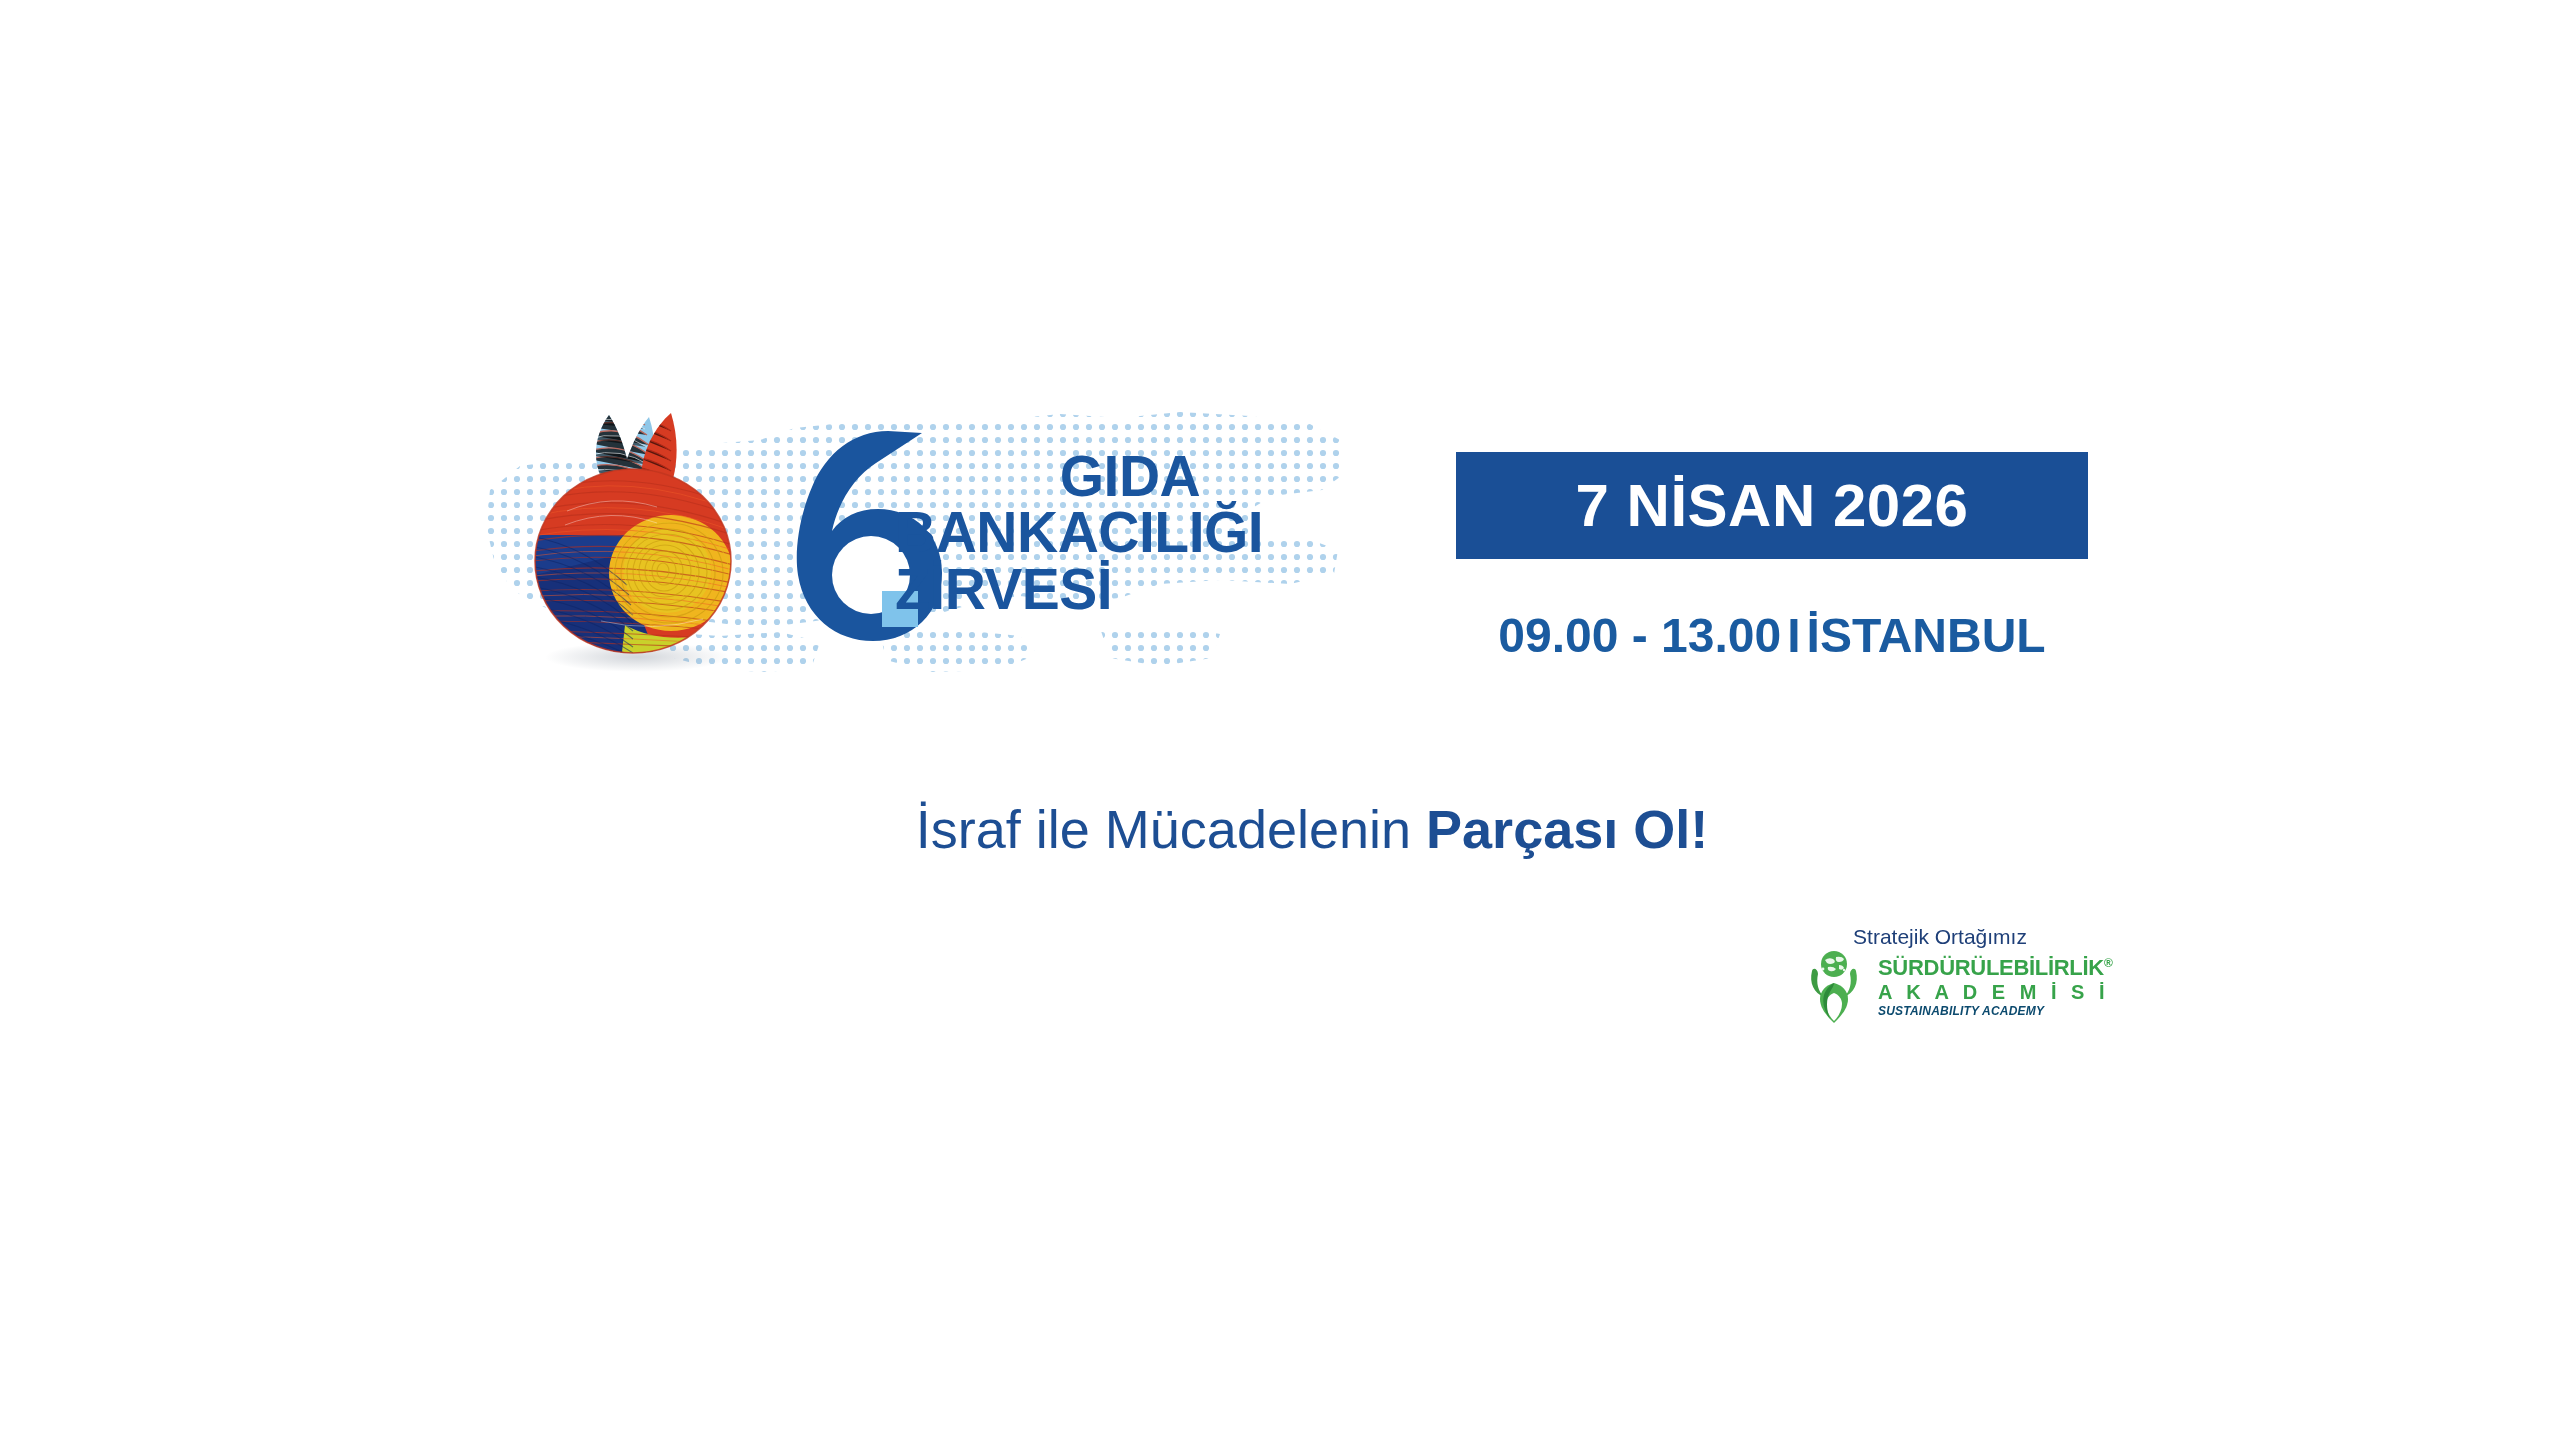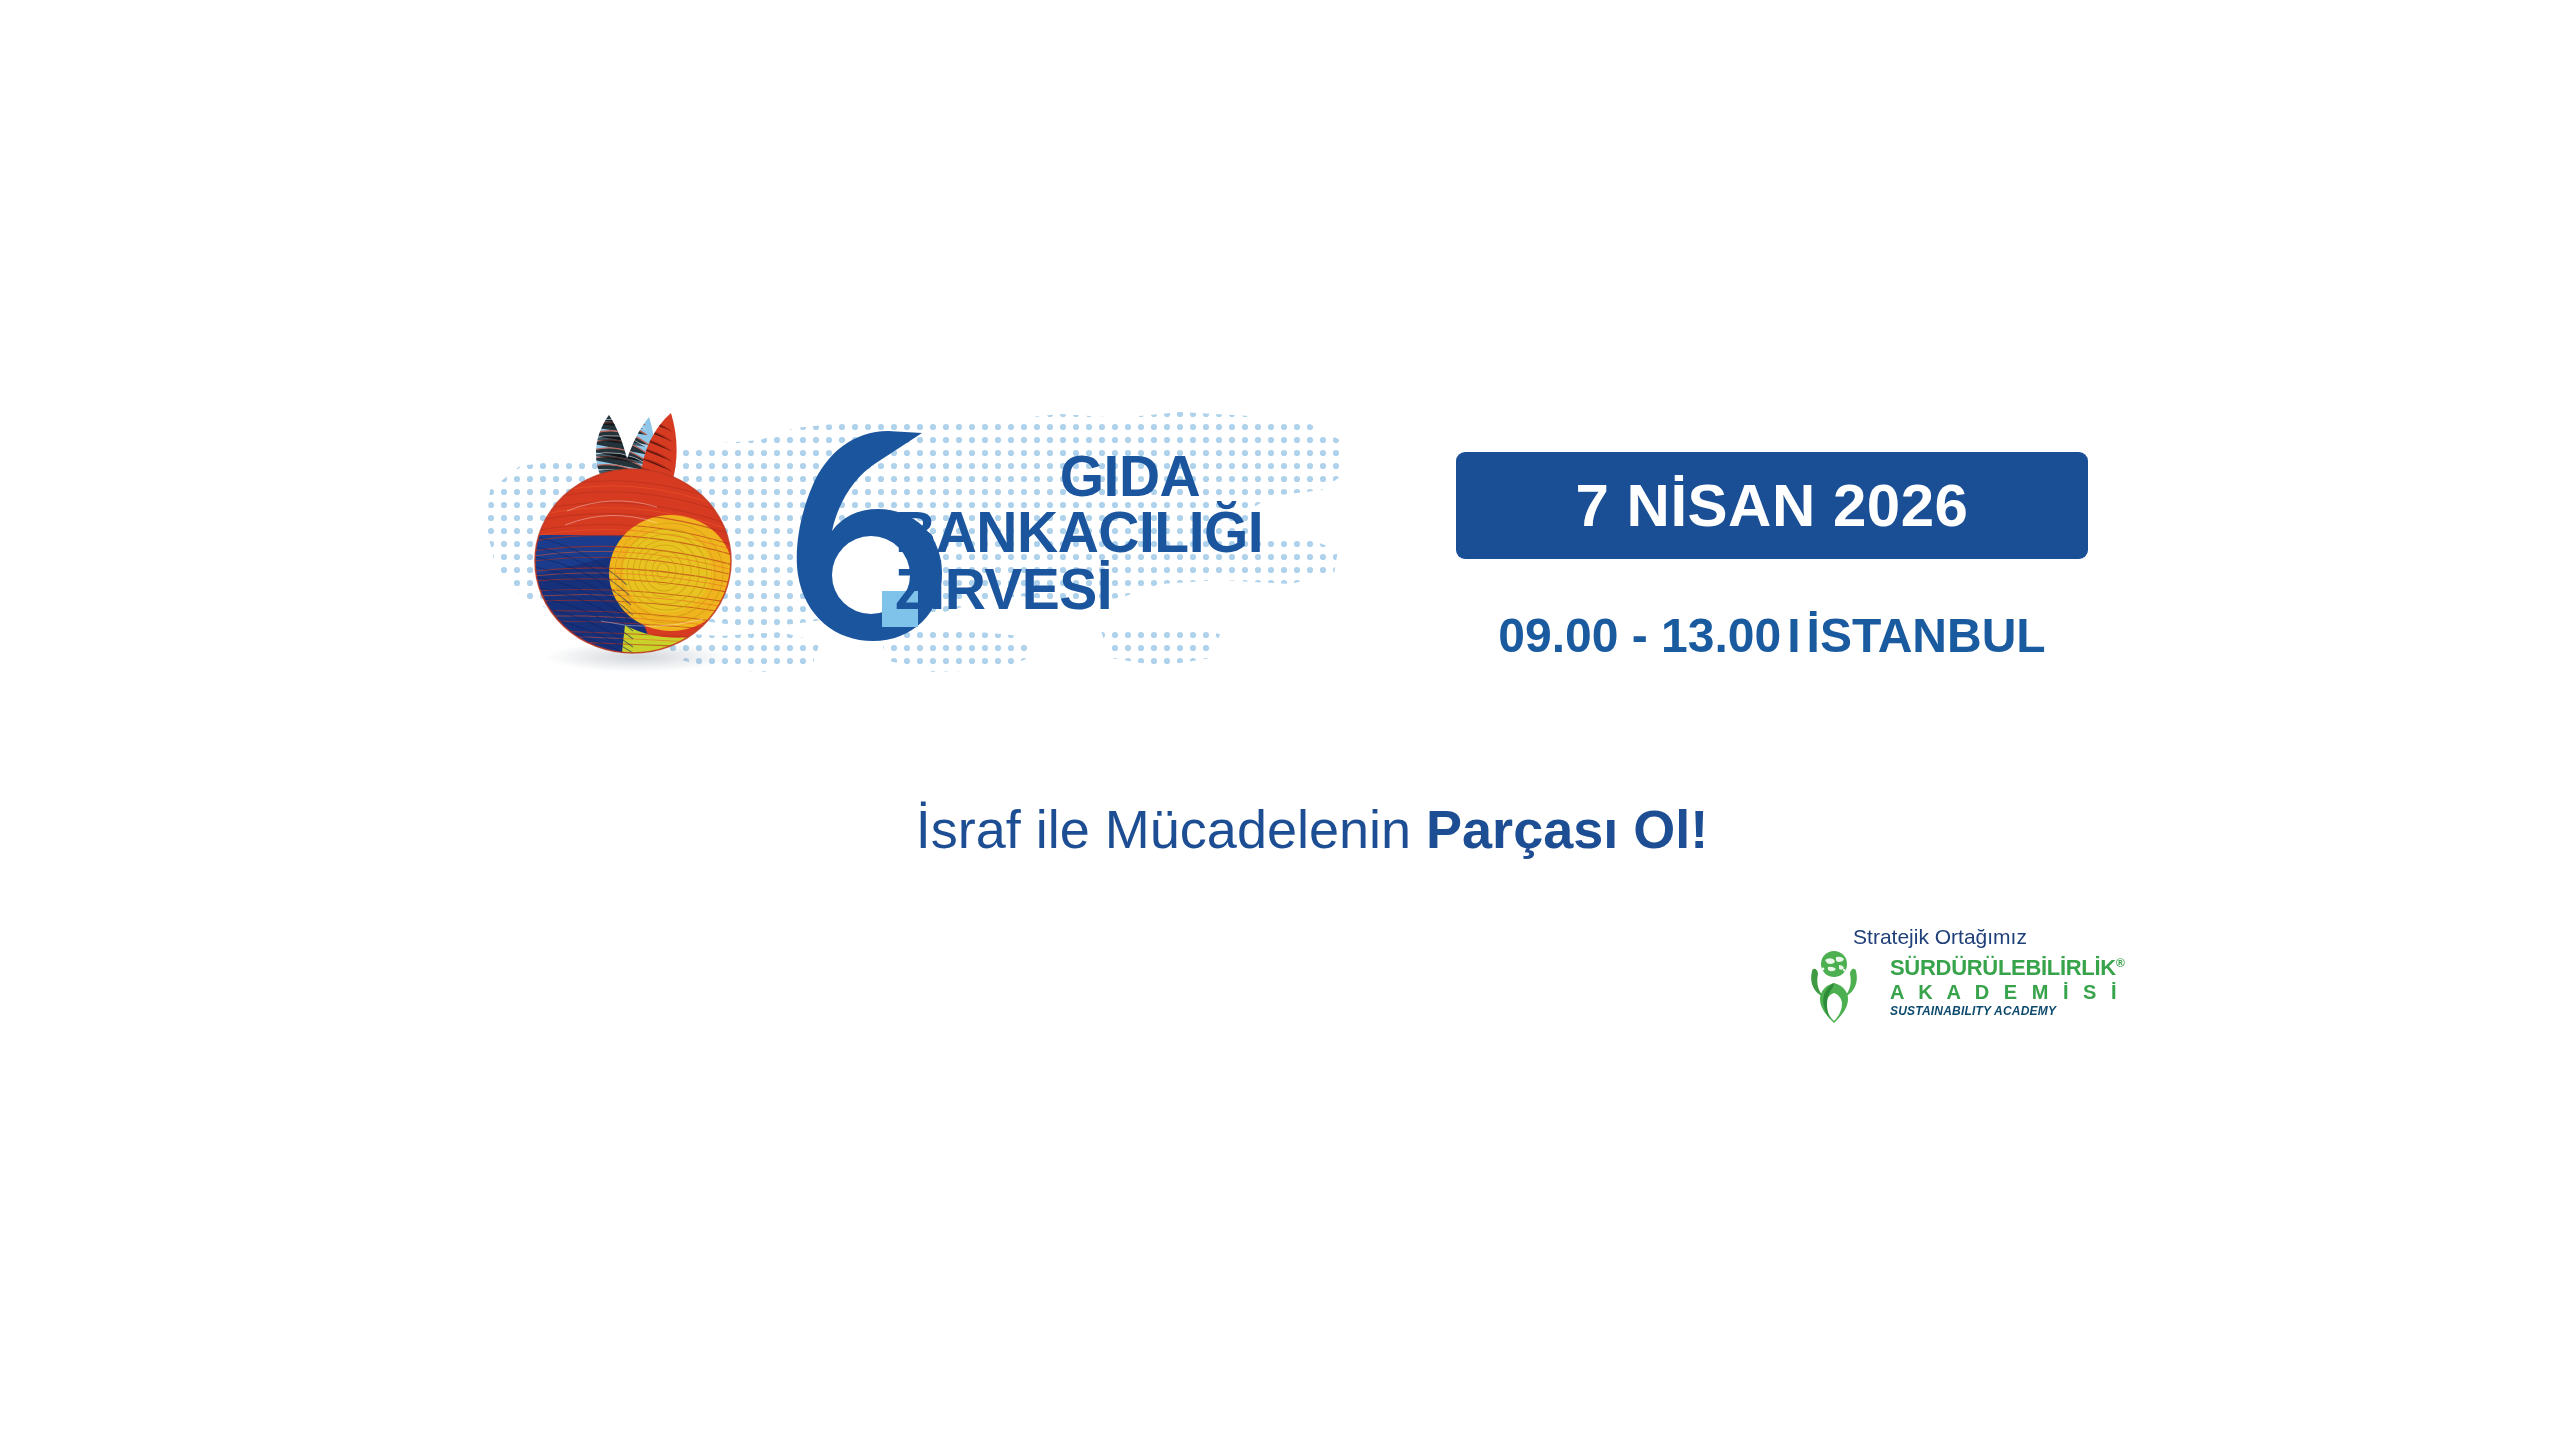--- a/index.html
+++ b/index.html
@@ -75,21 +75,20 @@
   .date-block {
     position: absolute;
     left: 1456px;
     top: 452px;
     width: 632px;
     height: 107px;
     background: #1A4F96;
     display: flex;
     align-items: center;
     justify-content: center;
-    border-radius: 9px;
   }
   .date-block .date-text {
     color: #ffffff;
     font-size: 60px;
     font-weight: bold;
     letter-spacing: 0.5px;
     white-space: nowrap;
   }
 
   .venue {
@@ -150,21 +149,21 @@
     align-items: center;
     justify-content: flex-start;
     padding-left: 8px;
   }
   .partner-mark {
     width: 72px;
     height: 76px;
     flex: 0 0 auto;
   }
   .partner-words {
-    margin-left: 20px;
+    margin-left: 8px;
     line-height: 1.0;
   }
   .pw1 {
     color: #37A34A;
     font-size: 22px;
     font-weight: bold;
     letter-spacing: -0.3px;
     white-space: nowrap;
     position: relative;
   }

